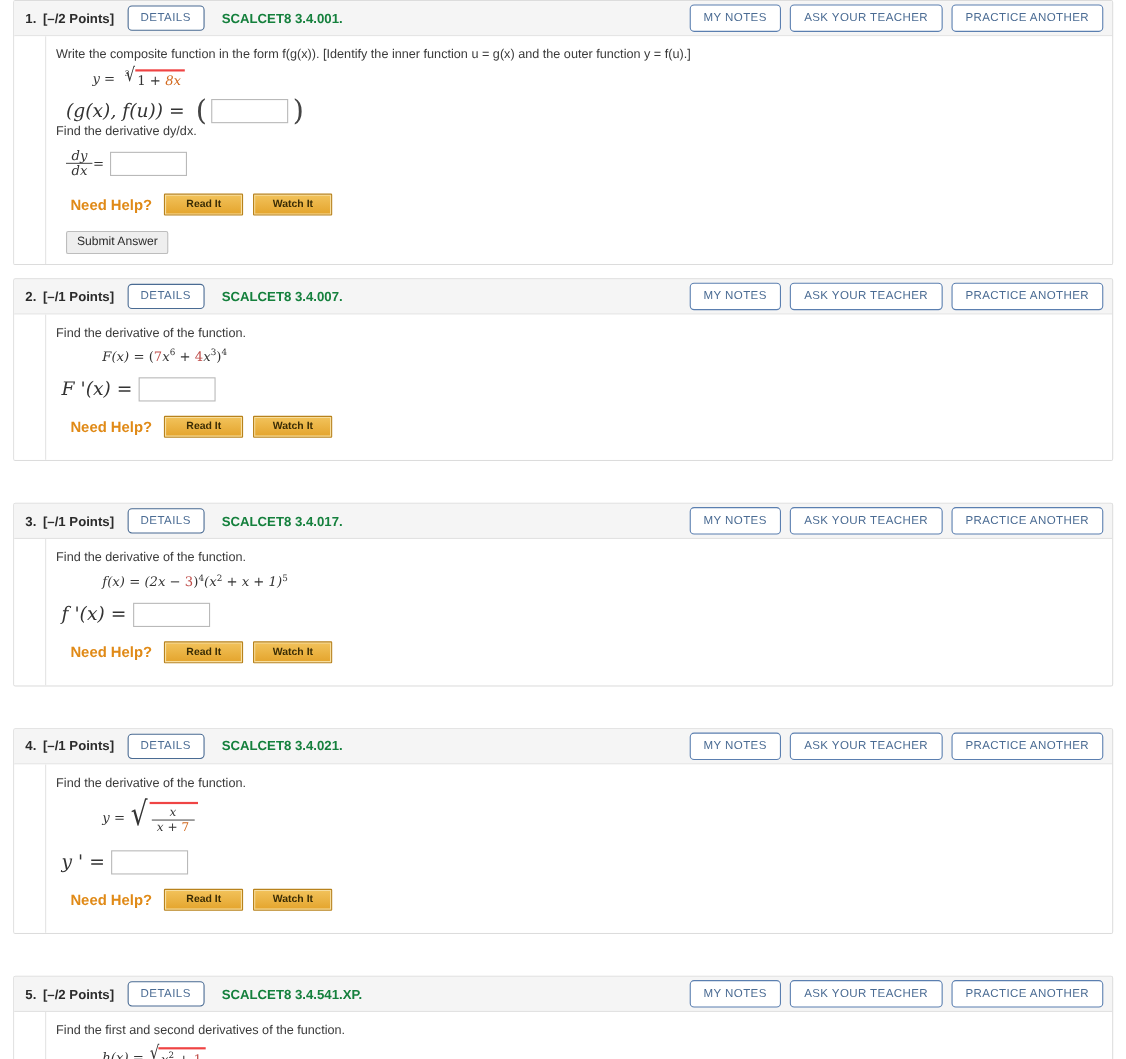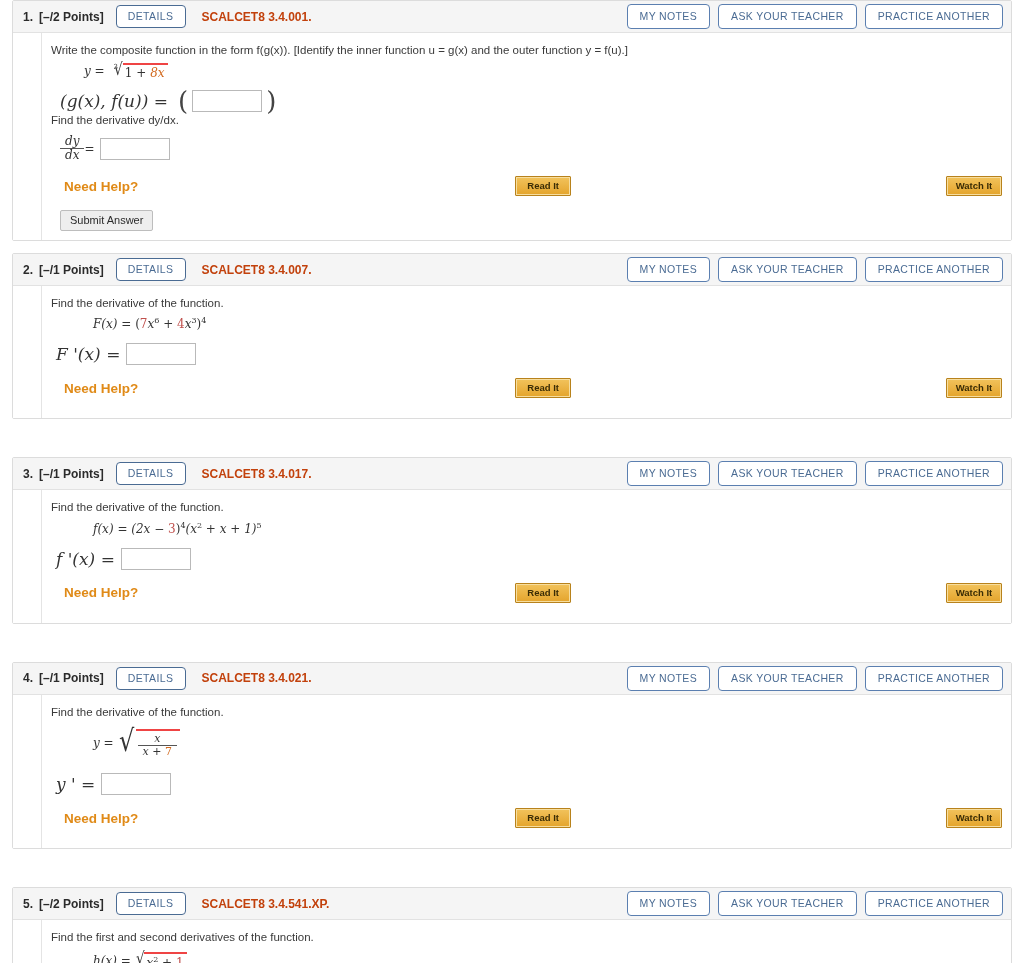--- a/index.html
+++ b/index.html
@@ -44,21 +44,21 @@
     letter-spacing: .4px;
     color: #4a6b93;
     background: #ffffff;
     border: 1px solid #4a6b93;
     border-radius: 4px;
     padding: 4px 11px 5px;
     cursor: pointer;
     font-family: "Liberation Sans", sans-serif;
   }
   .qcode {
-    font-size: 12px; font-weight: bold; color: #c2410c;
+    font-size: 12px; font-weight: bold; color: #15803d;
     margin-left: 16px; white-space: nowrap;
   }
   .head-spacer { flex: 1 1 auto; }
   .head-actions { display: flex; gap: 8px; }
   .act-btn {
     font-size: 10.5px;
     letter-spacing: .35px;
     color: #4a6b93;
     background: #ffffff;
     border: 1px solid #5b7fb0;
@@ -169,37 +169,36 @@
     color: #444;
     line-height: 18px;
     margin: 0 4px;
     font-weight: 300;
   }
 
   
   .needhelp {
     display: flex; align-items: center;
     margin: 13px 0 0 13px;
-    justify-content: space-between;
   }
   .needhelp-label {
     color: #e08a17;
     font-weight: bold;
     font-size: 13.5px;
     margin-right: 11px;
   }
   .help-btn {
     display: inline-block;
     background: linear-gradient(#f2c35c, #e4a42c);
     border: 1px solid #b8821c;
     color: #3a2c05;
     font-size: 9.5px;
     font-weight: bold;
     padding: 3px 0 4px;
-    width: 56px;
+    width: 72px;
     text-align: center;
     margin-right: 9px;
     border-radius: 1px;
     box-shadow: inset 0 0 0 1px #f7de9f;
     cursor: pointer;
     font-family: "Liberation Sans", sans-serif;
   }
 
   
   .submit-wrap {

